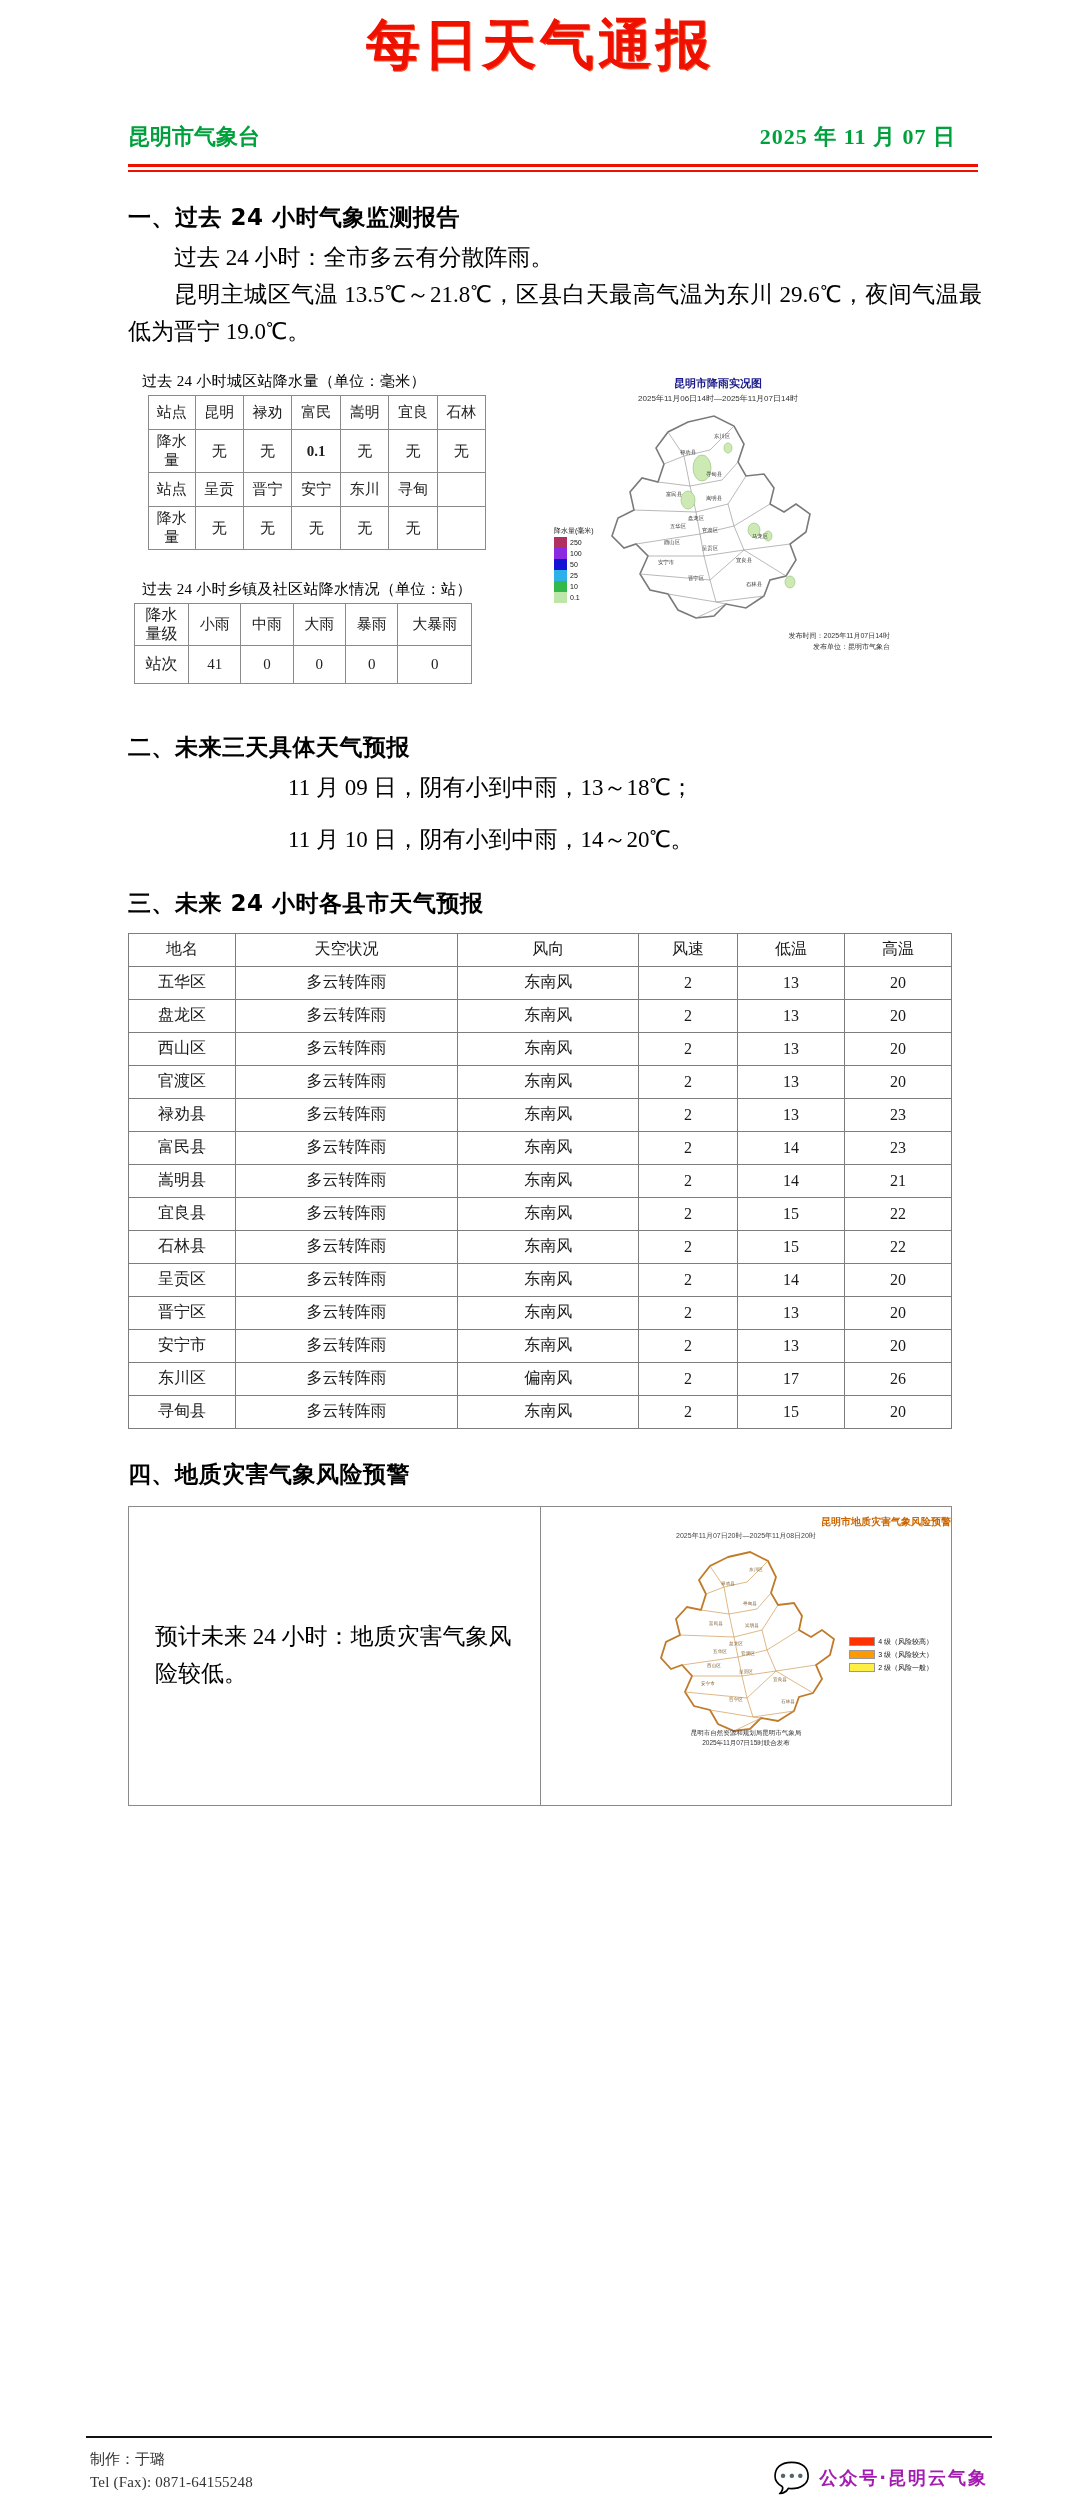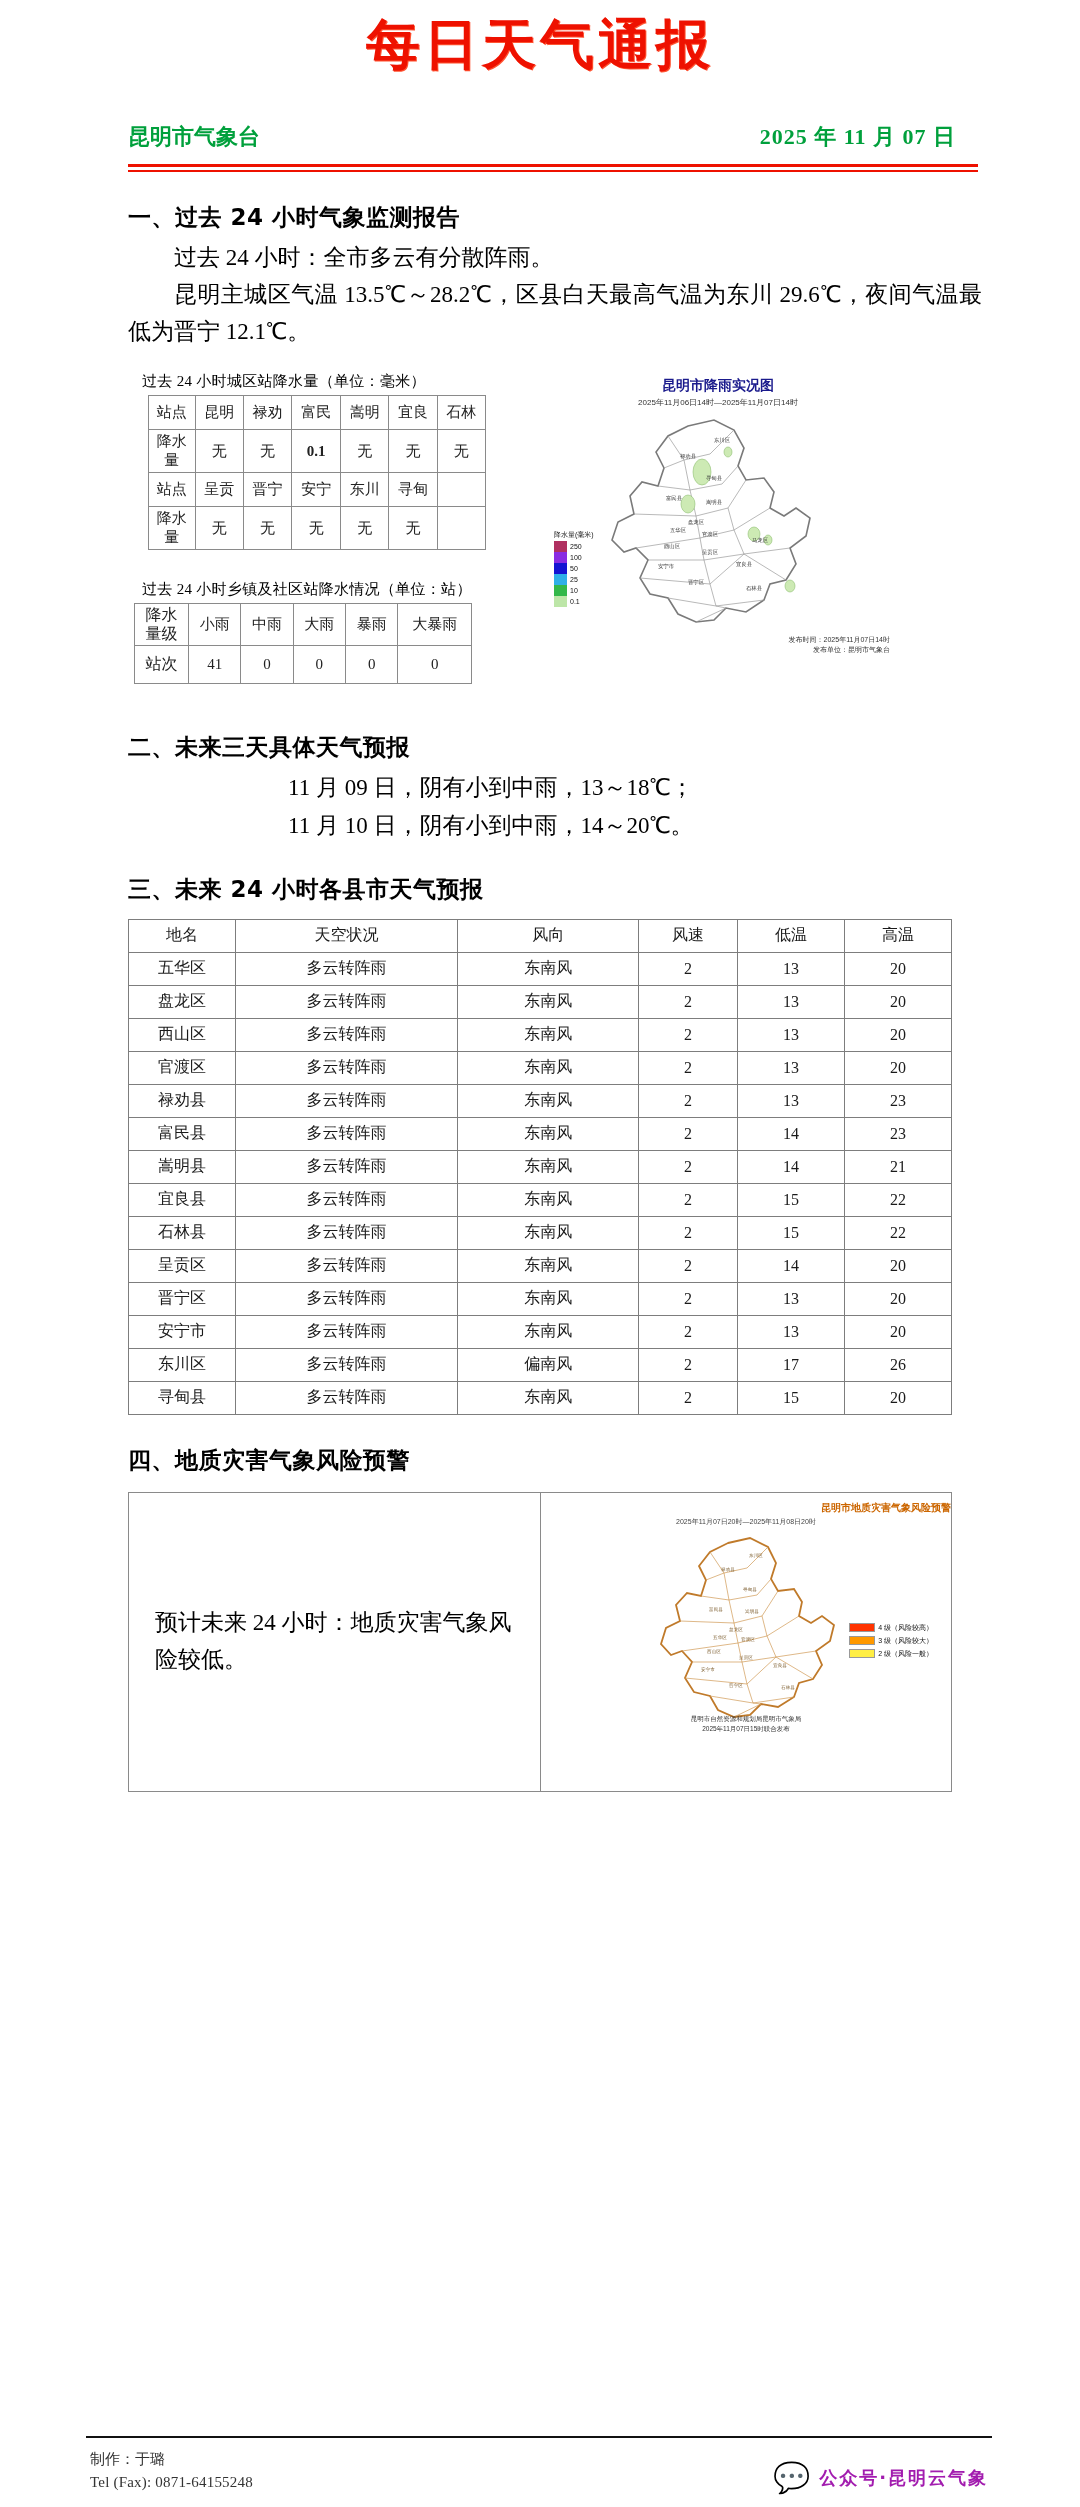--- a/index.html
+++ b/index.html
@@ -87,21 +87,21 @@
   table.rain1 td.val-bold { font-weight:bold; }
 
   table.rain2 { width:338px; margin-left:14px; }
   table.rain2 td { height:38px; }
   table.rain2 td.lbl2 { width:54px; line-height:1.15; font-size:16px; }
   .cap2 { padding-top:30px; }
 
   
   .mapbox { position:relative; width:360px; height:330px; }
   .map-title {
-    text-align:center; color:#1a1a8c; font-weight:bold; font-size:14px;
+    text-align:center; color:#1a1a8c; font-weight:bold; font-size:11px;
     line-height:1.3; padding-top:4px;
     font-family:"Liberation Sans", sans-serif;
   }
   .map-sub {
     text-align:center; color:#333; font-size:8px; padding-top:2px;
     font-family:"Liberation Sans", sans-serif;
   }
   .map-canvas { position:relative; width:360px; height:250px; }
   .map-foot {
     position:absolute; right:8px; bottom:2px; text-align:right;
@@ -192,21 +192,21 @@
   </div>
 
   <div class="rule-wrap">
     <div class="rule-thick"></div>
     <div class="rule-gap"></div>
     <div class="rule-thin"></div>
   </div>
 
   <h2 class="sec">一、过去 24 小时气象监测报告</h2>
   <p class="body">过去 24 小时：全市多云有分散阵雨。</p>
-  <p class="body">昆明主城区气温 13.5℃～28.2℃，区县白天最高气温为东川 29.6℃，夜间气温最低为晋宁 12.1℃。</p>
+  <p class="body">昆明主城区气温 13.5℃～21.8℃，区县白天最高气温为东川 29.6℃，夜间气温最低为晋宁 19.0℃。</p>
 
   <div class="cols">
     <div class="col-left">
 
       <div class="tbl-cap">过去 24 小时城区站降水量（单位：毫米）</div>
       <table class="grid rain1">
         <tbody>
           <tr>
             <td class="lbl">站点</td>
             <td>昆明</td>
@@ -358,21 +358,21 @@
             <div>发布时间：2025年11月07日14时</div>
             <div>发布单位：昆明市气象台</div>
           </div>
         </div>
       </div>
     </div>
   </div>
 
   <h2 class="sec">二、未来三天具体天气预报</h2>
   <p class="body noind" style="padding-left:216px;">11 月 09 日，阴有小到中雨，13～18℃；</p>
-  <p class="body noind" style="padding-left:216px;">11 月 10 日，阴有小到中雨，14～20℃。</p>
+  <p class="body noind" style="padding-left:216px;margin-top:14px;">11 月 10 日，阴有小到中雨，14～20℃。</p>
 
   <h2 class="sec">三、未来 24 小时各县市天气预报</h2>
   <table class="fc">
     <colgroup>
       <col class="c-name">
         <col class="c-sky">
         <col class="c-dir">
       <col class="c-spd">
         <col class="c-lo">
         <col class="c-hi">

